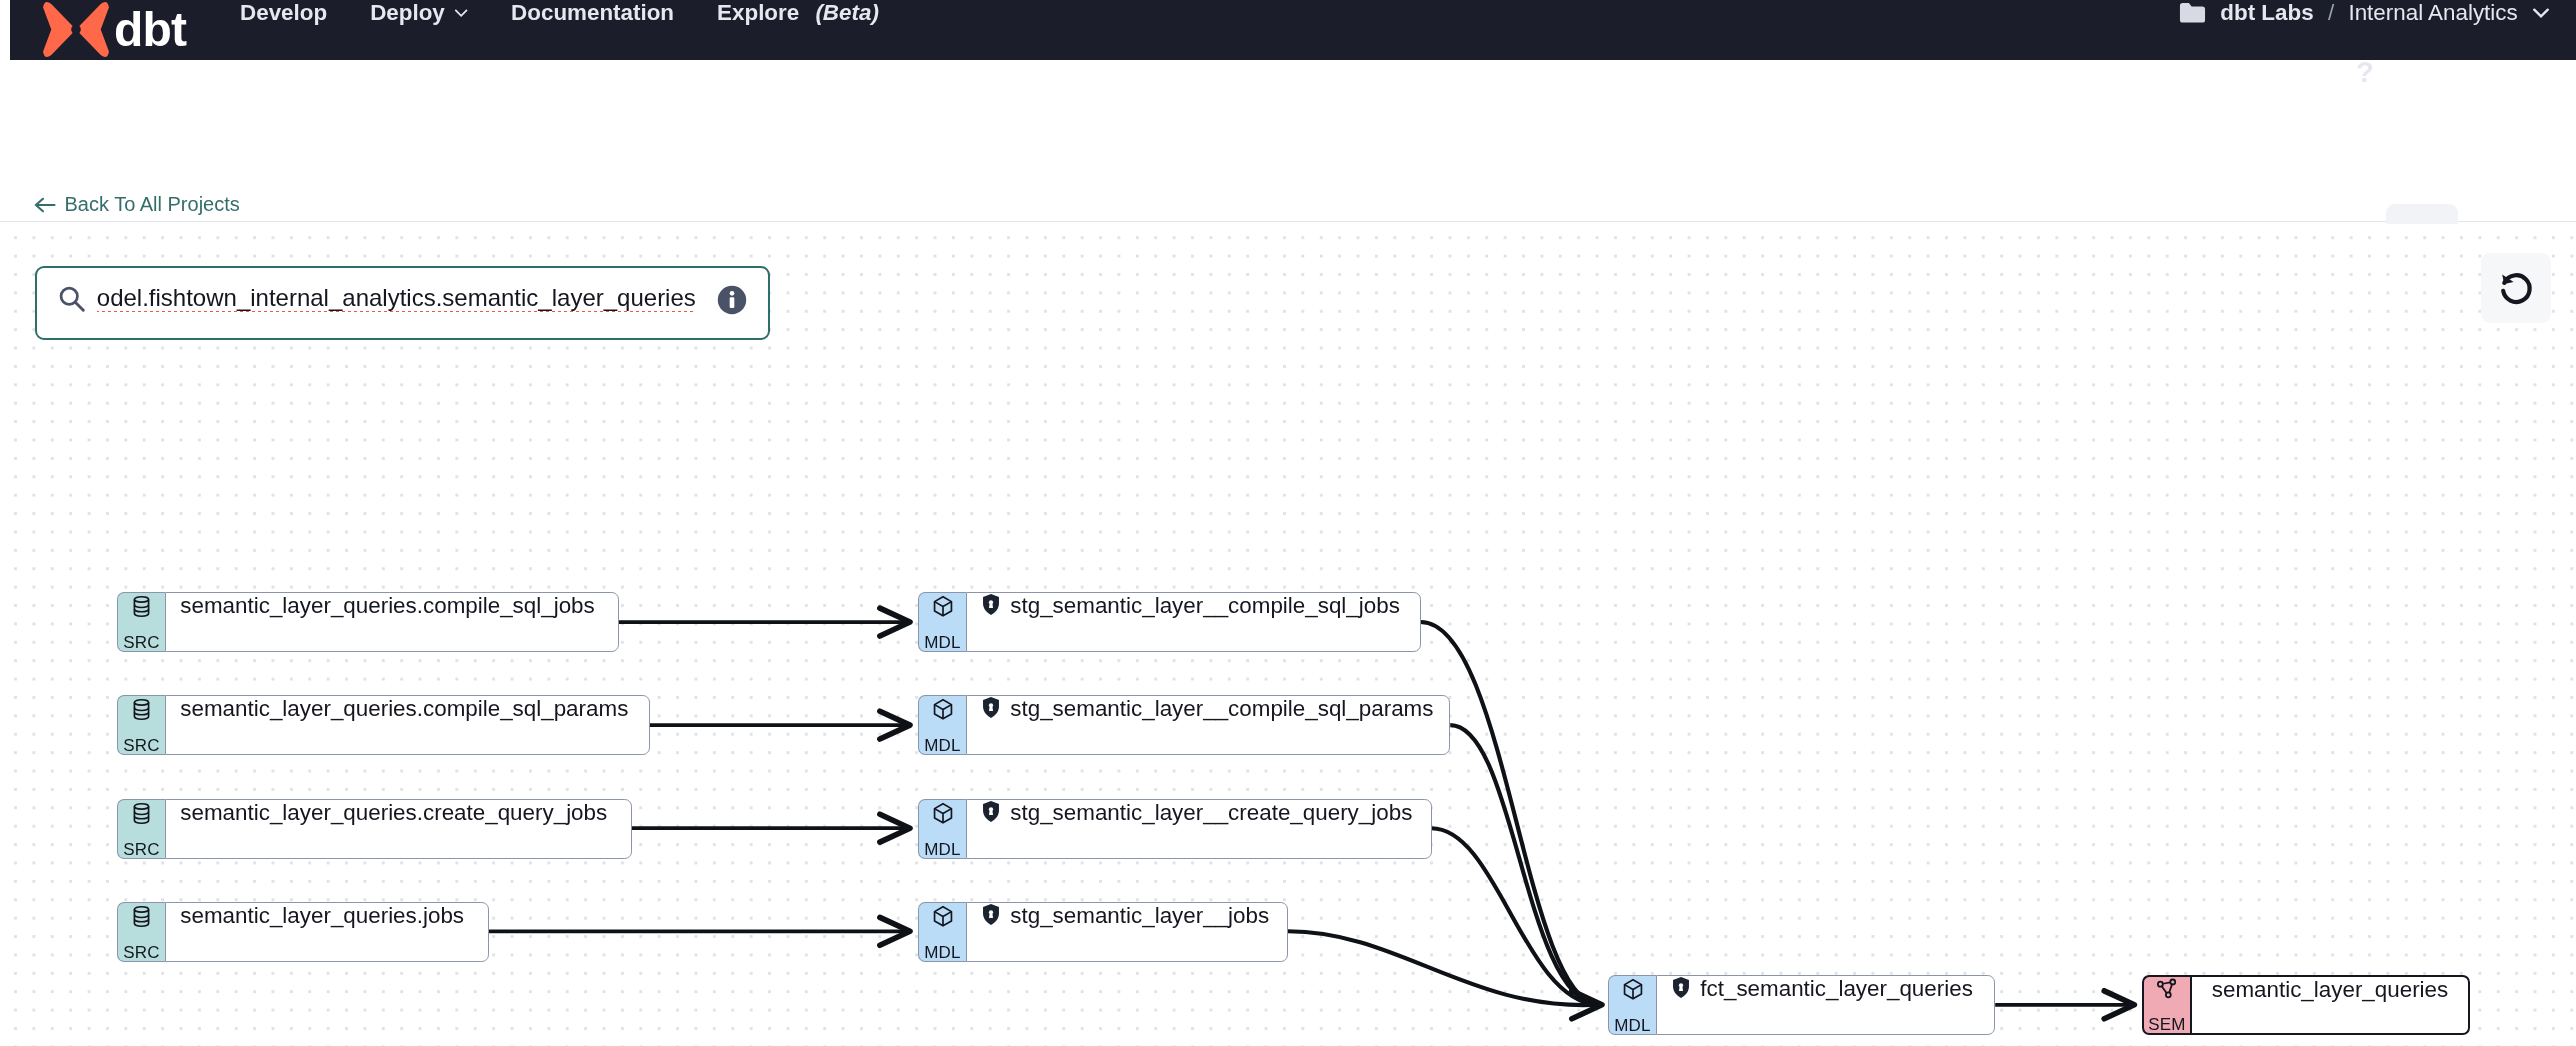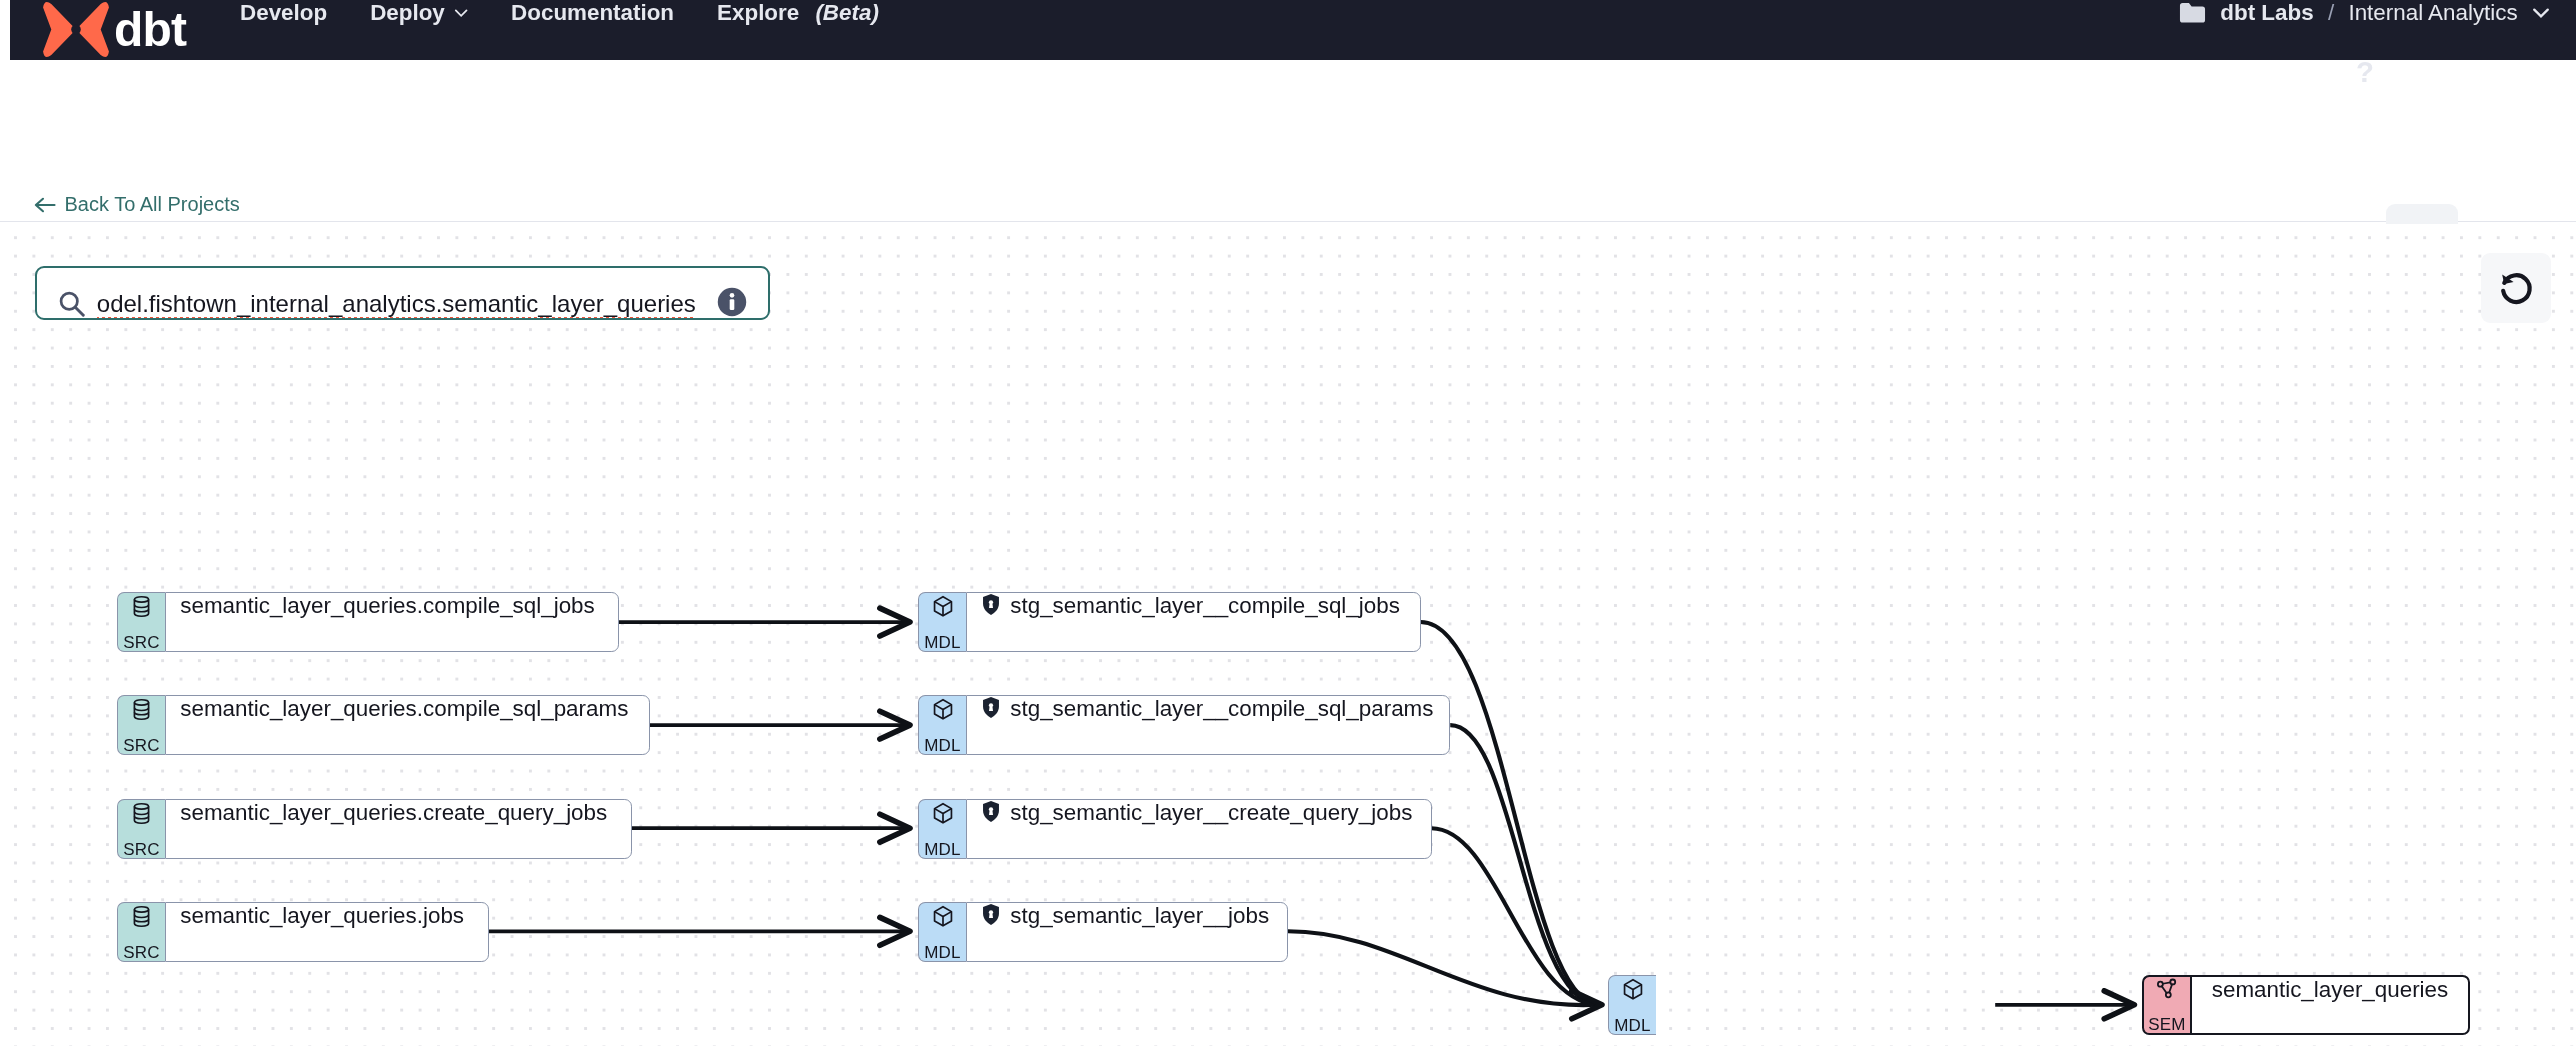--- a/index.html
+++ b/index.html
@@ -89,26 +89,26 @@
     background-color: #ffffff;
     background-image: radial-gradient(circle, #E2E2E6 1.4px, transparent 1.5px);
     background-size: 18.4px 18.4px;
     background-position: 6.3px 4.5px;
     overflow: hidden;
   }
 
   
   .search-box {
     position: absolute; left: 35px; top: 42px;
-    width: 735px; height: 54px;
+    width: 735px; height: 74px;
     background: #ffffff;
     border: 2.7px solid #2E6E6B;
     border-radius: 9px;
-    display: flex; align-items: flex-end;
-    padding: 0 20px;
+    display: flex; align-items: flex-start;
+    padding: 16px 20px;
   }
   .search-icon { width: 29px; height: 29px; flex: none; margin-right: 10.8px; }
   .search-value {
     flex: 1;
     font-size: 24px; color: #15161F;
     white-space: nowrap; overflow: hidden;
     text-decoration: underline;
     text-decoration-style: dotted;
     text-decoration-color: #F0573C;
     text-decoration-thickness: 2.7px;
@@ -441,20 +441,28 @@
     <div class="node" style="left:1608px; top:751px; width:387px;">
       <div class="node-badge badge-mdl">
         <span class="glyph">
           <svg width="24" height="25" viewBox="0 0 27 28">
               <path d="M13.5 3 L23 8.5 V19 L13.5 24.5 L4 19 V8.5 Z" fill="none" stroke="#15161F" stroke-width="1.9" stroke-linejoin="round"></path>
               <path d="M4 8.5 L13.5 14 L23 8.5 M13.5 14 V24.5" fill="none" stroke="#15161F" stroke-width="1.9" stroke-linejoin="round"></path>
             </svg>
         </span>
         <span class="code">MDL</span>
       </div>
+      <div class="node-body">
+        <svg class="shield-icon" viewBox="0 0 22 26">
+          <path d="M11 1 L20 4.5 V12 C20 18 15.5 22.5 11 25 C6.5 22.5 2 18 2 12 V4.5 Z" fill="#1B2230"></path>
+          <circle cx="11" cy="10.5" r="2.4" fill="#ffffff"></circle>
+          <path d="M9.4 12 h3.2 l0.7 5 h-4.6 z" fill="#ffffff"></path>
+        </svg>
+        <span class="node-label">fct_semantic_layer_queries</span>
+      </div>
     </div>
 
     <div class="node selected" style="left:2142px; top:751px; width:328px;">
       <div class="node-badge badge-sem">
         <span class="glyph">
           <svg width="24" height="23" viewBox="0 0 27 26">
             <circle cx="6" cy="7" r="2.8" fill="none" stroke="#15161F" stroke-width="2"></circle>
             <circle cx="20" cy="4.5" r="2.8" fill="none" stroke="#15161F" stroke-width="2"></circle>
             <circle cx="15" cy="19" r="2.8" fill="none" stroke="#15161F" stroke-width="2"></circle>
             <path d="M8.7 6.5 L17.3 5 M19.2 7.2 L16 16.3 M7.6 9.3 L13 17" stroke="#15161F" stroke-width="2" fill="none" stroke-linecap="round"></path>

